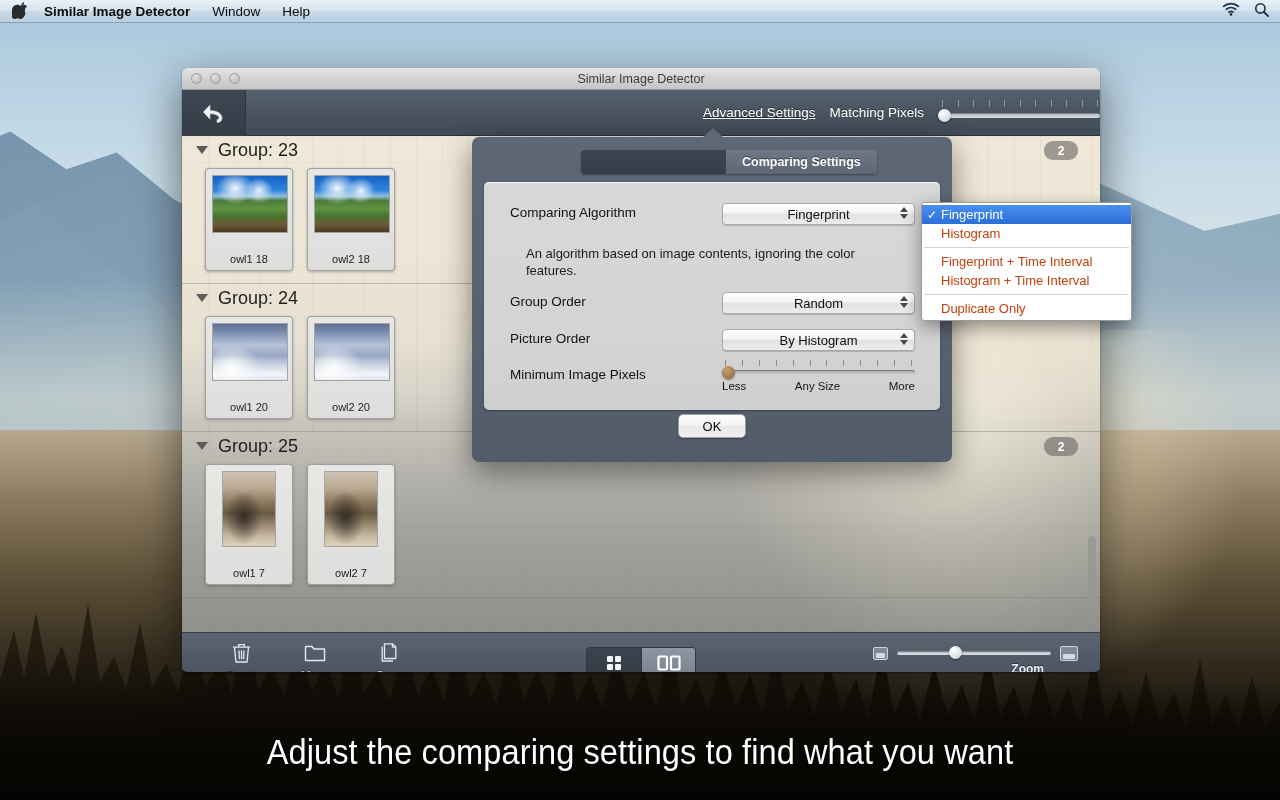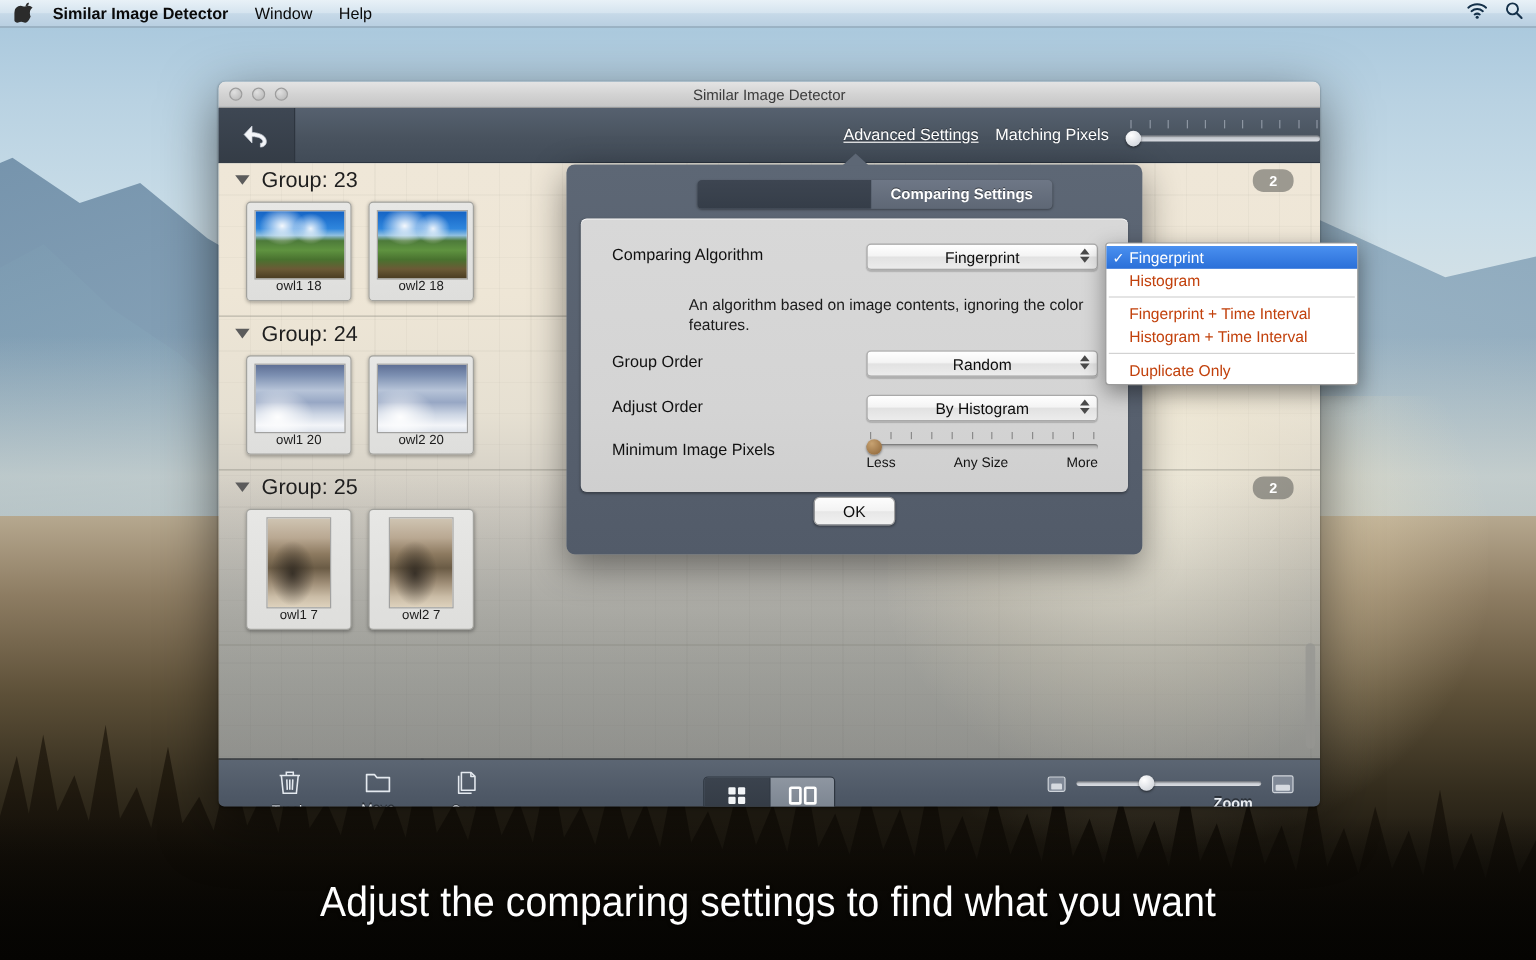--- a/index.html
+++ b/index.html
@@ -182,21 +182,21 @@
   .thumbs { display: flex; gap: 14px; padding: 4px 0 12px 23px; }
   .thumb {
     width: 88px; border-radius: 4px; padding: 6px 6px 3px 6px;
     background: linear-gradient(to bottom, #e7e7e5, #dededc);
     border: 1px solid rgba(140,140,135,.75);
     box-shadow: 0 1px 3px rgba(0,0,0,.28);
   }
   .thumb .pic { width: 76px; height: 58px; border: 1px solid rgba(0,0,0,.28); overflow: hidden; }
   .thumb.tall .pic { width: 54px; height: 76px; margin: 0 auto; }
   .thumb .cap {
-    font-size: 11px; color: #1c1c1c; text-align: center; padding: 0 0 2px;
+    font-size: 11px; color: #1c1c1c; text-align: center; padding: 20px 0 2px;
     white-space: nowrap; overflow: hidden; text-overflow: ellipsis;
   }
   .pic-field {
     width: 100%; height: 100%;
     background:
       radial-gradient(ellipse at 30% 22%, rgba(255,255,255,.95) 0%, rgba(255,255,255,0) 26%),
       radial-gradient(ellipse at 62% 26%, rgba(255,255,255,.9) 0%, rgba(255,255,255,0) 22%),
       linear-gradient(to bottom, #1463c4 0%, #2f86dd 26%, #8fbfe0 36%, #4d7a3a 44%,
         #5f9340 58%, #49722f 72%, #6b5a36 86%, #4a3c22 100%);
   }
@@ -289,21 +289,21 @@
     border: 1px solid #a9a9a9; box-shadow: 0 1px 1px rgba(0,0,0,.18);
     display: flex; align-items: center; justify-content: center; position: relative;
     font-size: 13px; color: #0d0d0d; cursor: pointer;
   }
   .stepper { position: absolute; right: 6px; top: 3px; display: flex; flex-direction: column; gap: 2px; }
   .stepper .up { width: 0; height: 0; border-left: 4px solid transparent; border-right: 4px solid transparent;
                  border-bottom: 5px solid #4a4a4a; }
   .stepper .dn { width: 0; height: 0; border-left: 4px solid transparent; border-right: 4px solid transparent;
                  border-top: 5px solid #4a4a4a; }
   .desc { position: absolute; left: 42px; top: 64px; width: 335px; font-size: 13px;
-          color: #1b1b1b; line-height: 1.28; margin-left: 48px; }
+          color: #1b1b1b; line-height: 1.28; }
   .mn-ticks { display: flex; justify-content: space-between; height: 8px; padding: 0 3px; }
   .mn-ticks i { width: 1px; height: 6px; background: #8a8a8a; display: block; }
   .mn-track { height: 5px; border-radius: 3px; margin-top: 2px; position: relative;
               background: linear-gradient(to bottom, #a8a8a8, #d2d2d2);
               box-shadow: inset 0 1px 1px rgba(0,0,0,.3); }
   .mn-knob { position: absolute; left: 0; top: -4px; width: 13px; height: 13px; border-radius: 50%;
              background: radial-gradient(circle at 35% 28%, #c7a271, #8a6236);
              box-shadow: 0 1px 2px rgba(0,0,0,.45); }
   .mn-labels { display: flex; justify-content: space-between; margin-top: 5px;
                font-size: 11.5px; color: #141414; }
@@ -595,21 +595,21 @@
     </div>
     <div class="popup" style="position:absolute; left:238px; top:110px;">
       <span>Random</span>
       <span class="stepper">
         <i class="up"></i>
           <i class="dn"></i>
       </span>
     </div>
 
     <div class="row" style="left:26px; top:149px;">
-      <span class="field-label">Adjust Order</span>
+      <span class="field-label">Picture Order</span>
     </div>
     <div class="popup" style="position:absolute; left:238px; top:147px;">
       <span>By Histogram</span>
       <span class="stepper">
         <i class="up"></i>
           <i class="dn"></i>
       </span>
     </div>
 
     <div class="row" style="left:26px; top:185px;">

